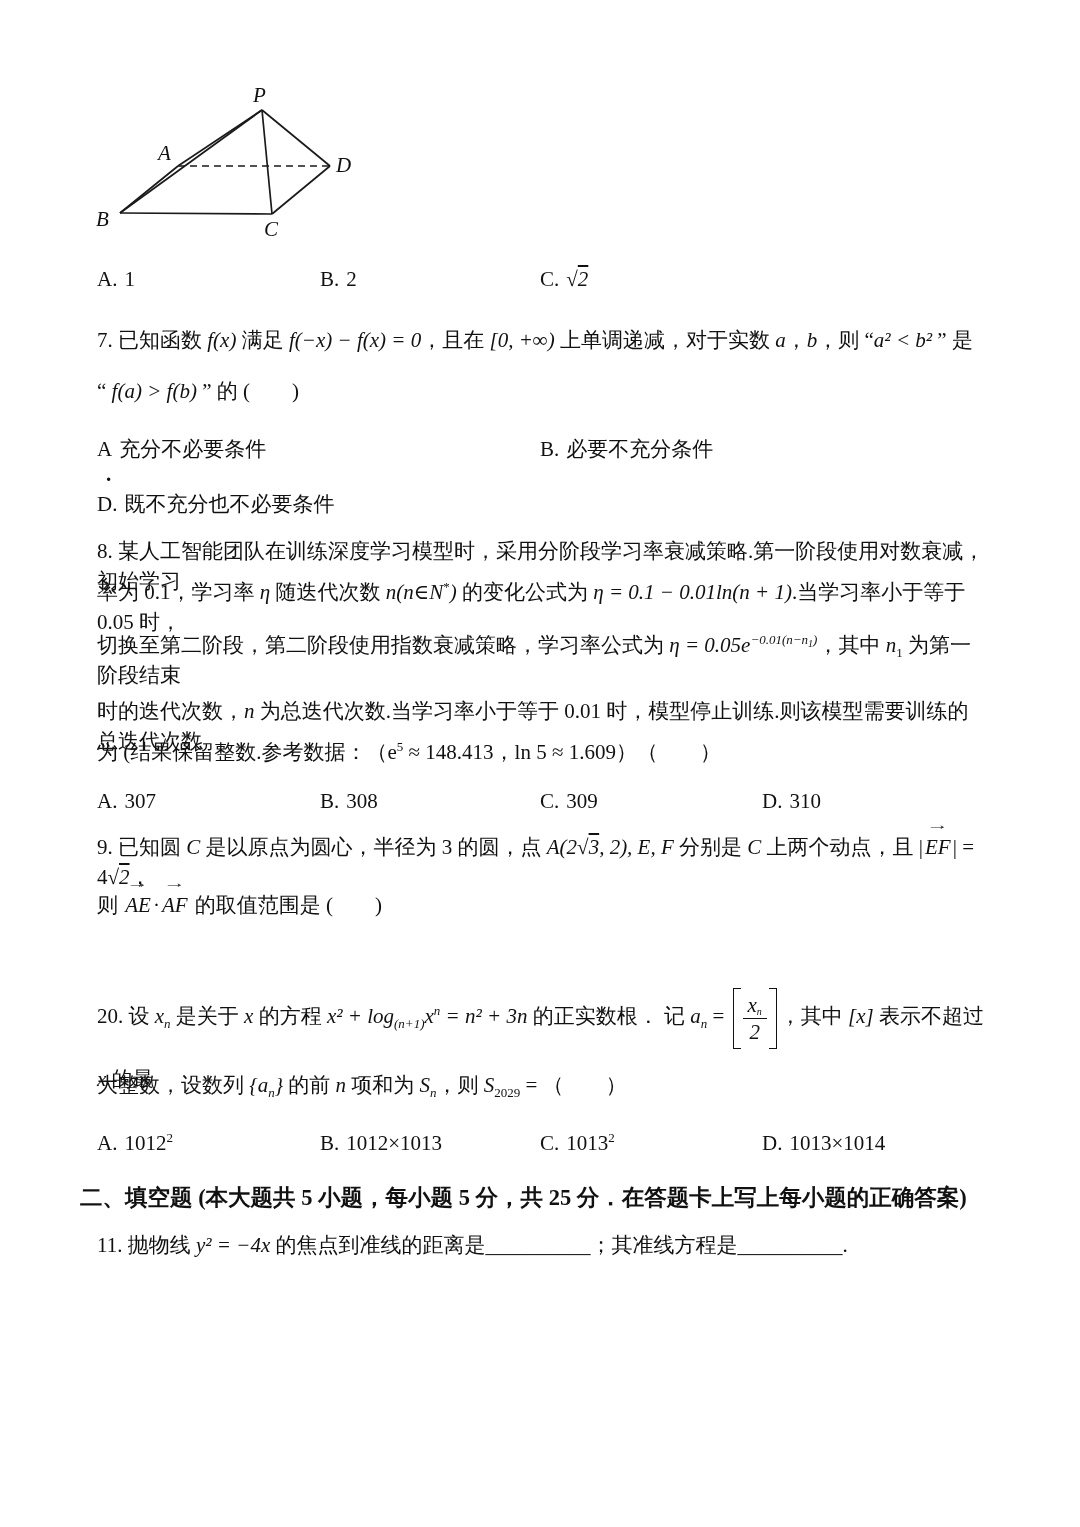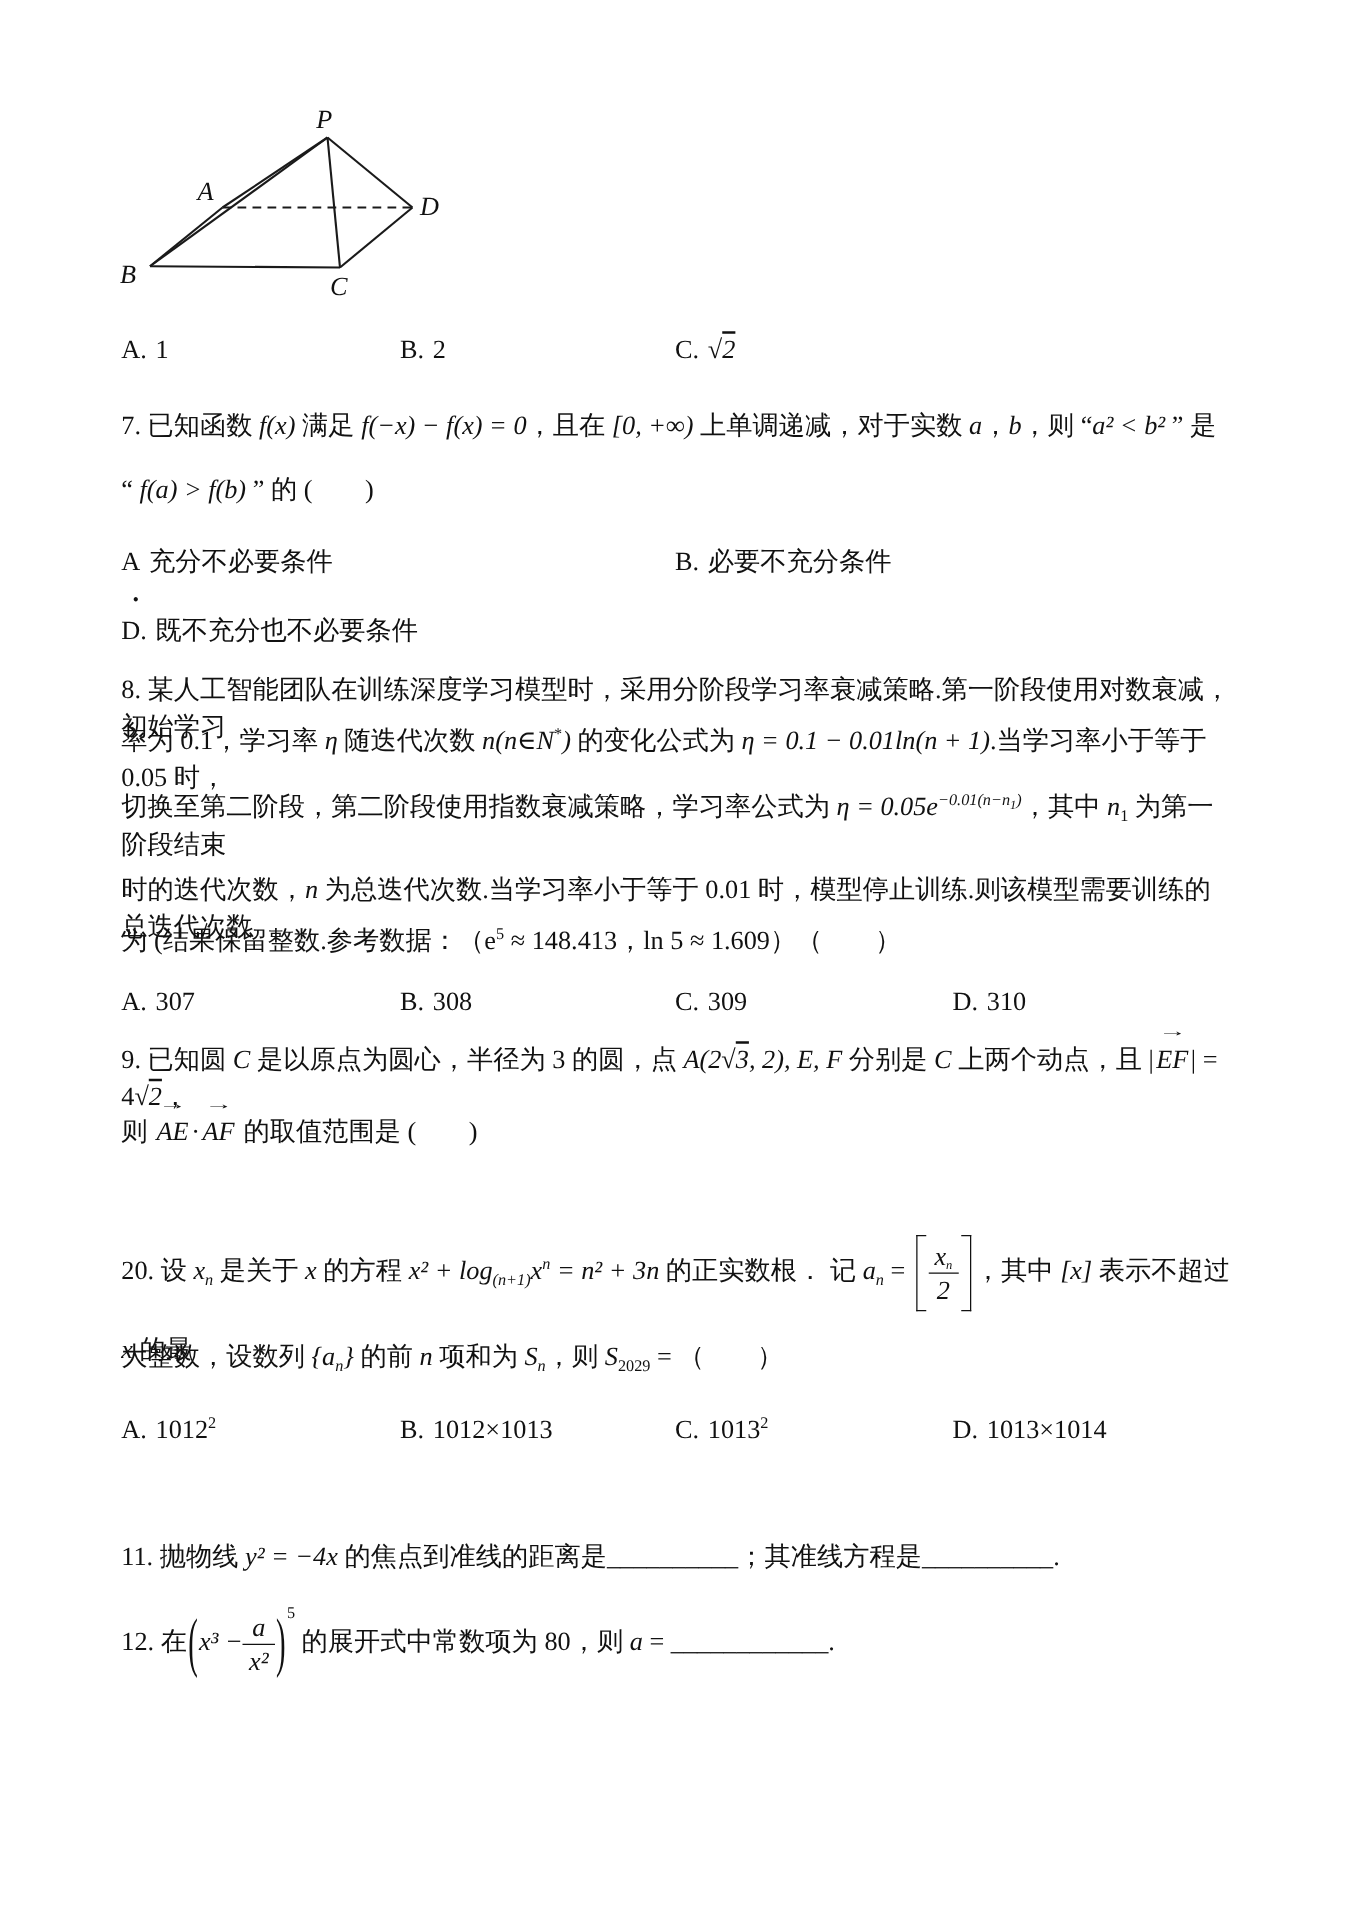--- a/index.html
+++ b/index.html
@@ -121,22 +121,22 @@
   <div class="abs" style="top:1070px;">
     <span>大整数，设数列 </span><span class="m">{a</span><sub class="s m">n</sub><span class="m">}</span><span> 的前 </span><span class="m">n</span><span> 项和为 </span><span class="m">S</span><sub class="s m">n</sub><span>，则 </span><span class="m">S</span><sub class="s">2029</sub><span> = （　　）</span>
   </div>
   <div class="abs opts4" style="top:1128px;">
     <span><span class="optlab">A.</span><span>1012</span><sup class="s">2</sup></span>
     <span><span class="optlab">B.</span><span>1012×1013</span></span>
     <span><span class="optlab">C.</span><span>1013</span><sup class="s">2</sup></span>
     <span><span class="optlab">D.</span><span>1013×1014</span></span>
   </div>
 
+  <div class="abs hdr" style="top:1182px; left:80px; width:930px;">
+    <span>二、填空题 (本大题共 5 小题，每小题 5 分，共 25 分．在答题卡上写上每小题的正确答案)</span>
+  </div>
 
   <div class="abs" style="top:1230px;">
     <span>11. 抛物线 </span><span class="m">y² = −4x</span><span> 的焦点到准线的距离是</span><span class="blank">__________</span><span>；其准线方程是</span><span class="blank">__________</span><span>.</span>
   </div>
 
-  <div class="abs" style="top:1280px; line-height:66px;">
-    <span>12. 在</span><span class="bigp">(</span><span class="m">x³ −</span><span class="frac m"><span class="num">a</span><span class="den">x²</span></span><span class="bigp">)</span><sup class="psup">5</sup><span> 的展开式中常数项为 80，则 </span><span class="m">a</span><span> = </span><span class="blank">____________</span><span>.</span>
-  </div>
 
 </div>
 
 </body></html>

